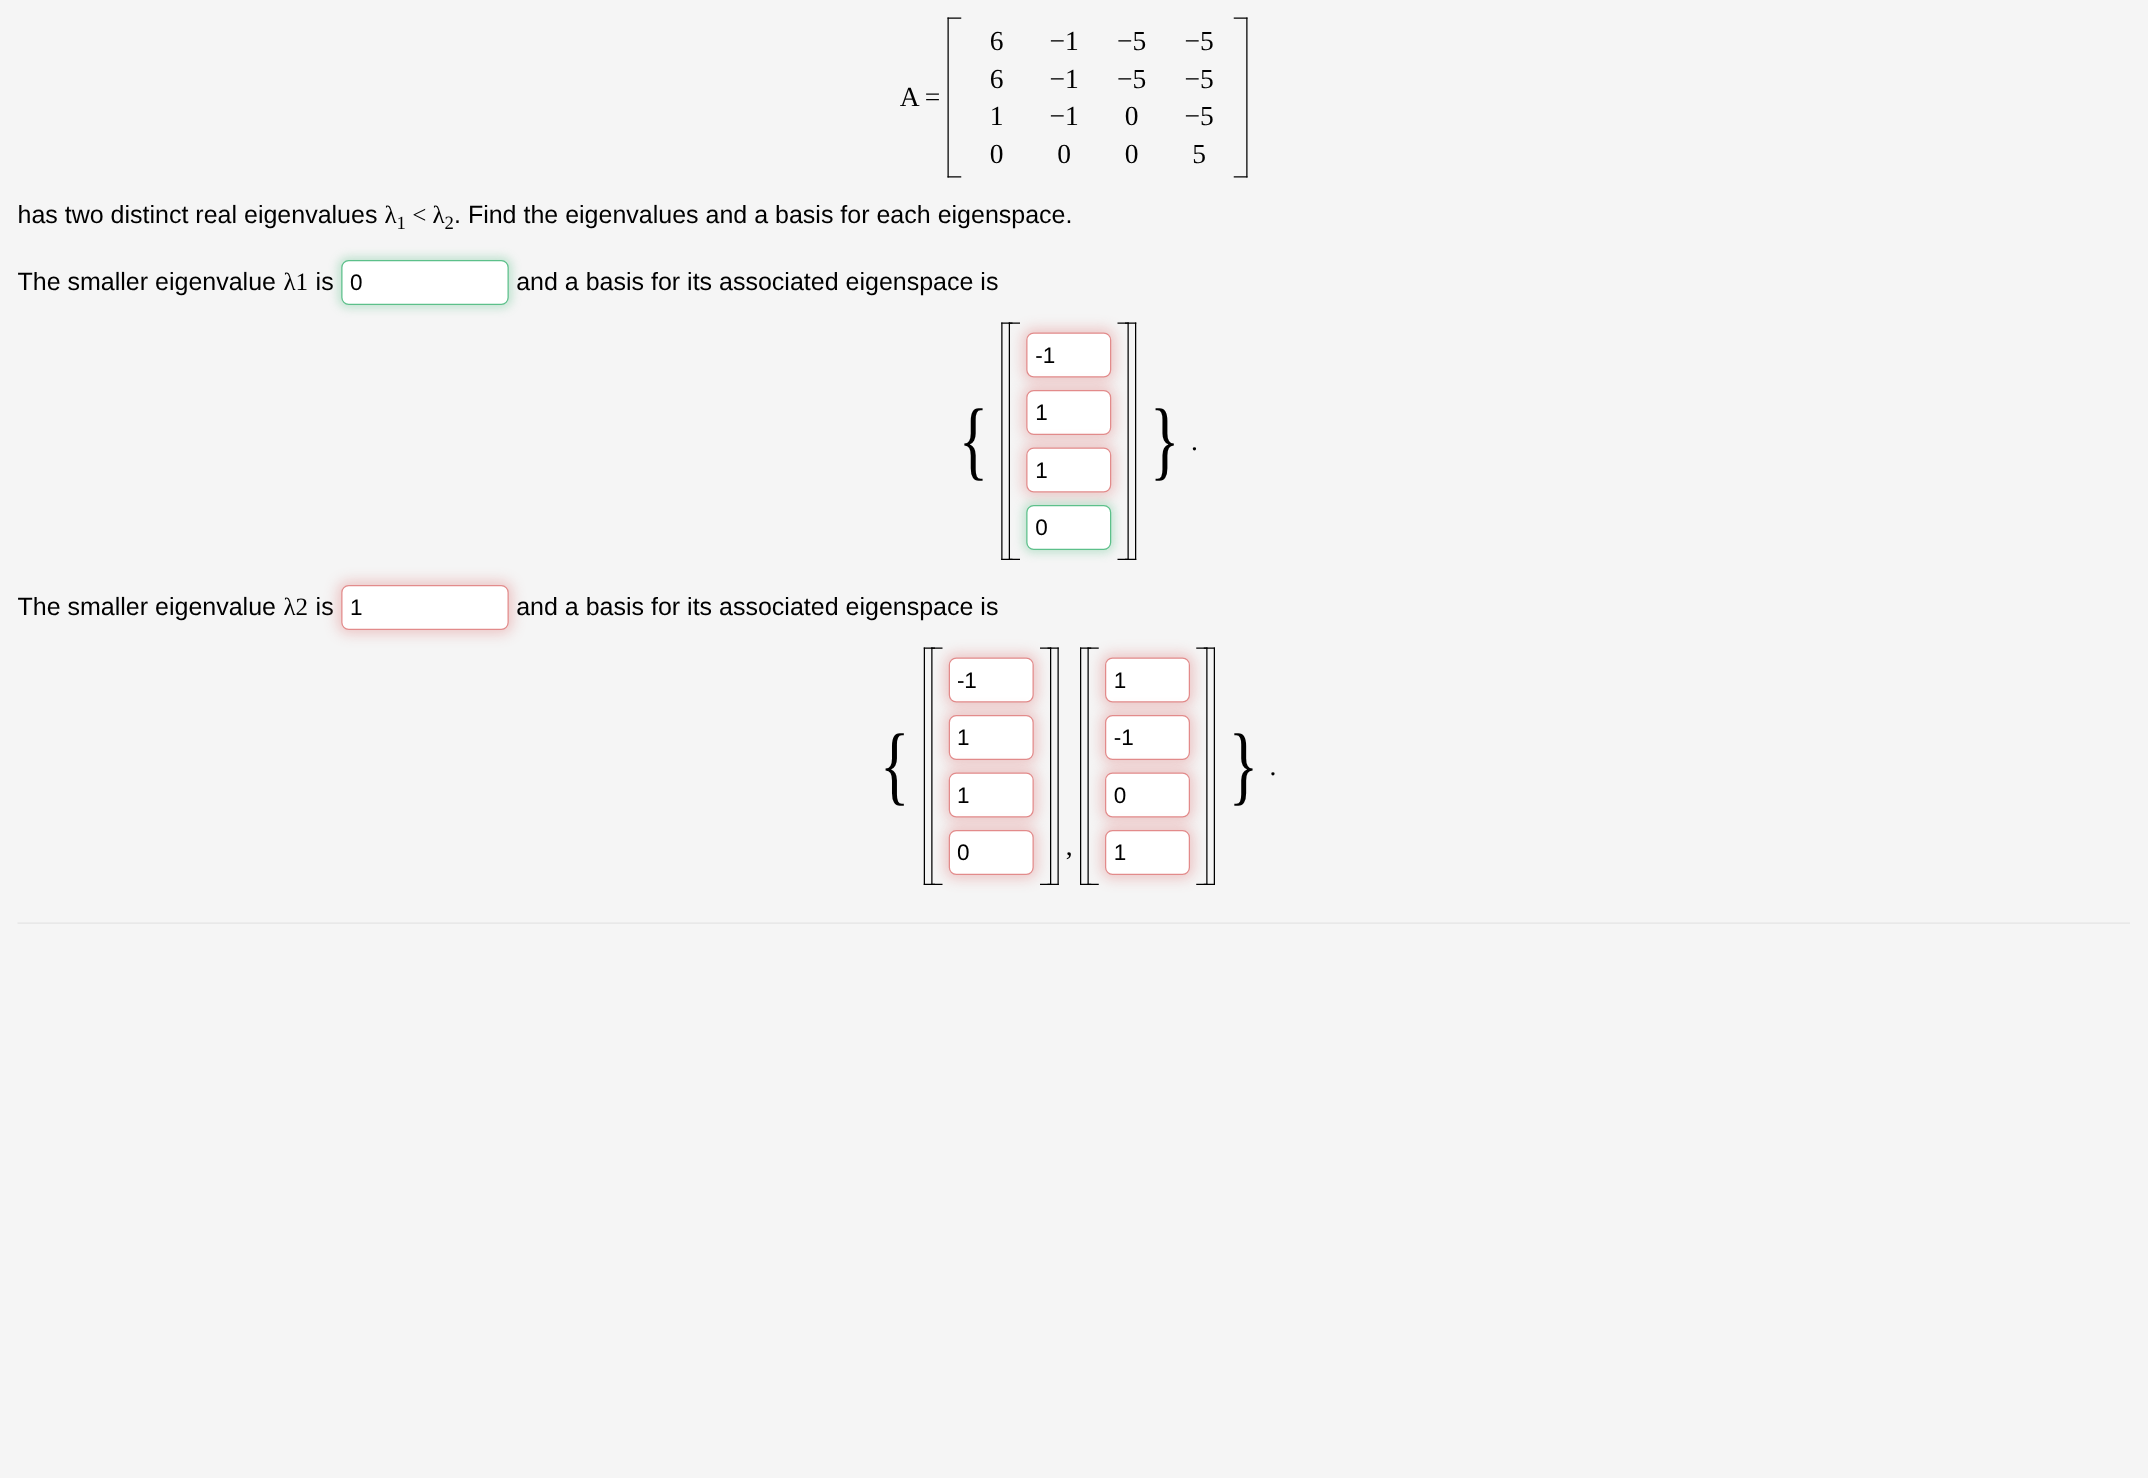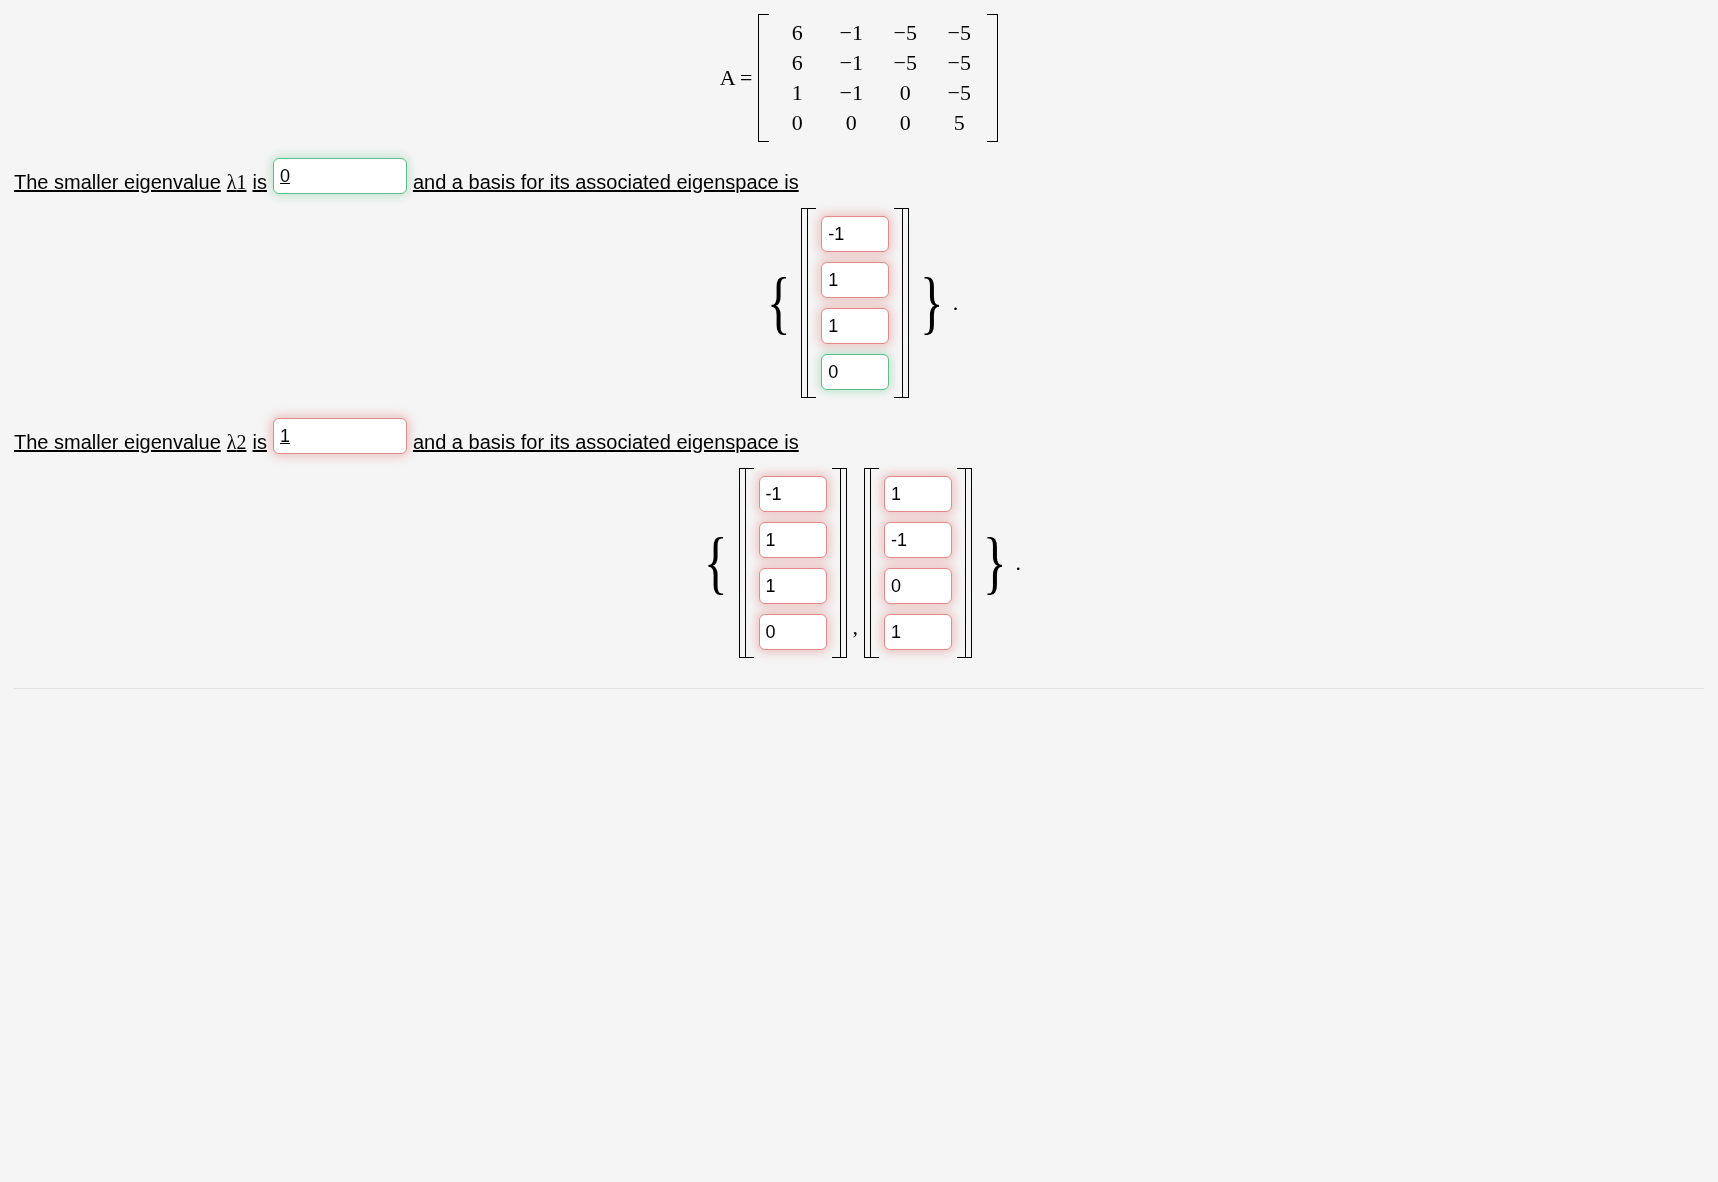--- a/index.html
+++ b/index.html
@@ -42,25 +42,24 @@
     text-align: center;
     padding: 2px 14px;
     font-family: "Times New Roman", Times, serif;
     font-size: 22px;
     min-width: 26px;
   }
   .para { margin: 14px 0 18px 0; line-height: 1.4; }
   .para .sub { font-size: 0.75em; vertical-align: sub; }
   .inline-row {
     display: flex;
-    align-items: flex-end;
+    align-items: center;
     flex-wrap: wrap;
     gap: 6px;
     margin: 14px 0 14px 0;
-    text-decoration: underline;
   }
   input.answer {
     font: inherit;
     font-size: 18px;
     width: 120px;
     height: 30px;
     padding: 2px 6px;
     border: 1.5px solid #bbb;
     border-radius: 6px;
     background: #fff;
@@ -151,20 +150,23 @@
               <td>0</td>
               <td>0</td>
               <td>0</td>
               <td>5</td>
             </tr>
       </tbody>
         </table>
     </div>
   </div>
 
+  <div class="para">
+    <span>has two distinct real eigenvalues </span><span class="serif">λ</span><span class="serif sub">1</span><span class="serif"> &lt; </span><span class="serif">λ</span><span class="serif sub">2</span><span>. Find the eigenvalues and a basis for each eigenspace.</span>
+  </div>
 
   <div class="inline-row">
     <span>The smaller eigenvalue </span>
     <span class="serif"><span>λ</span><span class="sub">1</span></span>
     <span> is </span>
     <input class="answer correct" value="0" style="">
     <span> and a basis for its associated eigenspace is</span>
   </div>
 
   <div class="basis-wrap">

